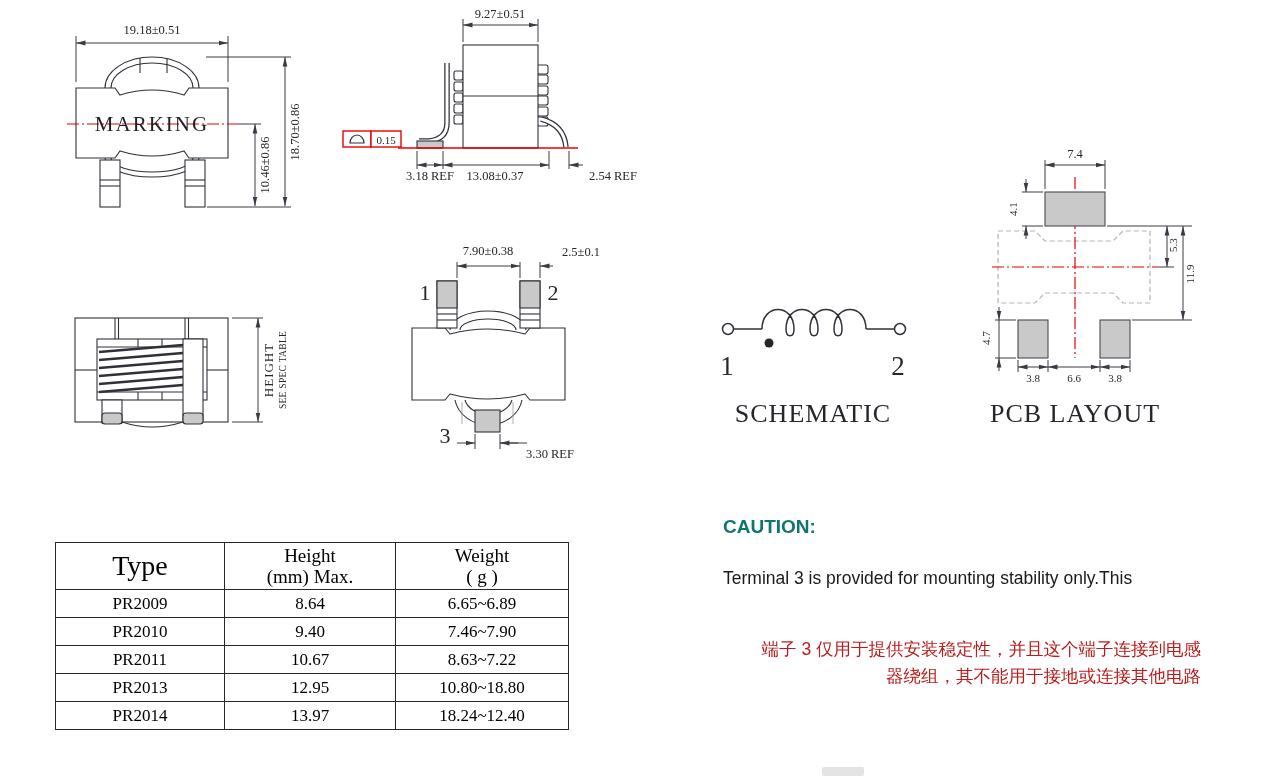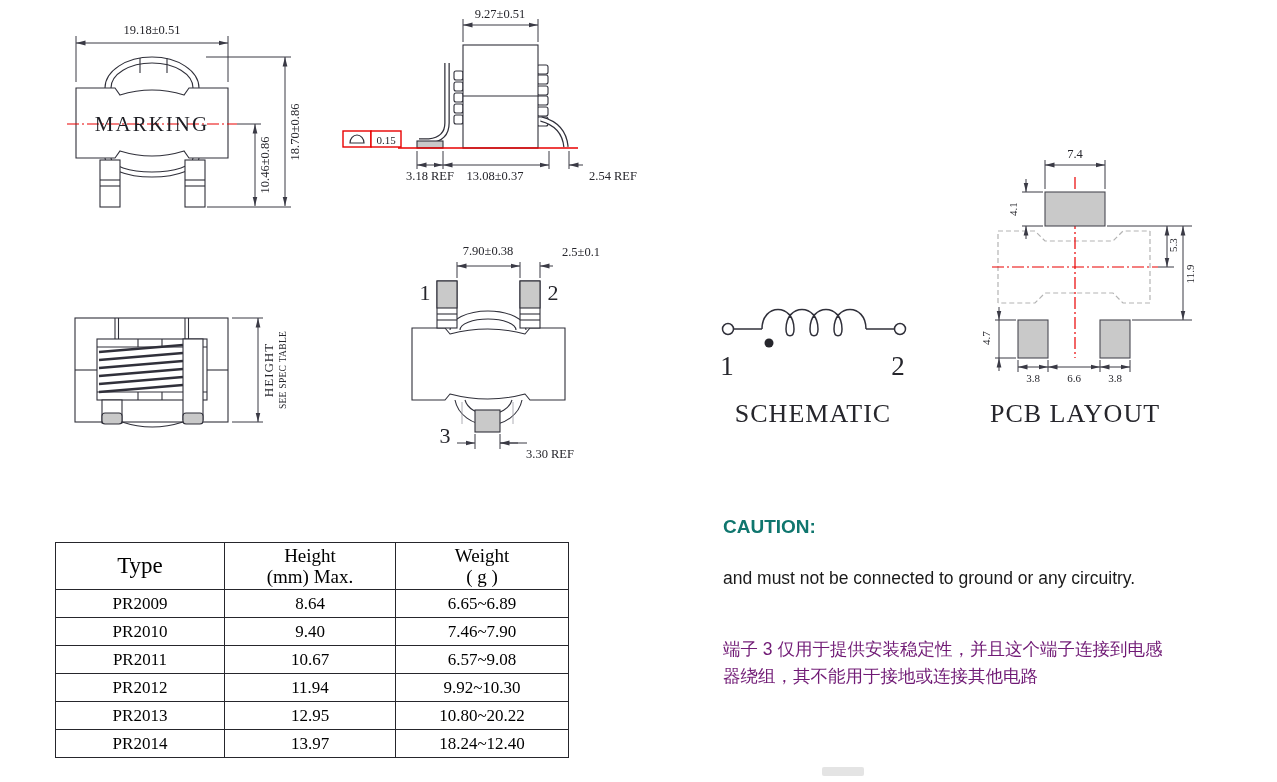--- a/index.html
+++ b/index.html
@@ -15,32 +15,32 @@
   .marking{font-size:21px;letter-spacing:2px;fill:#1e1e24;}
   .hgt1{font-size:13px;letter-spacing:1px;}
   .hgt2{font-size:9.5px;letter-spacing:.3px;}
 
   
   #spec-table{position:absolute;left:55px;top:542px;border-collapse:collapse;}
   #spec-table th,#spec-table td{border:1.6px solid #26262c;text-align:center;vertical-align:middle;padding:0;}
   #spec-table th{font-family:"Liberation Serif",serif;font-weight:normal;font-size:19px;height:46px;}
   #spec-table th .h1{display:block;line-height:22px;}
   #spec-table th .h2{display:block;line-height:20px;}
-  #spec-table th.type-h{font-size:23px;}
+  #spec-table th.type-h{font-size:28px;}
   #spec-table td{font-family:Liberation Serif, serif;font-size:17px;height:27px;}
   .col-type{width:168px;}.col-height{width:170px;}.col-weight{width:172px;}
 
   
   .caution-title{position:absolute;left:723px;top:516px;font-family:Liberation Sans, sans-serif;
                  font-weight:bold;font-size:19px;color:#0f766e;}
   .caution-en{position:absolute;left:723px;top:566px;width:478px;font-family:"Liberation Sans",sans-serif;
               font-size:17.5px;color:#1a1a1a;}
   .caution-en div{line-height:24px;}
   .caution-zh{position:absolute;left:723px;top:636px;width:478px;font-family:"Liberation Sans",sans-serif;
-              font-size:17.5px;color:#701a75;}
+              font-size:17.5px;color:#b91c1c;text-align:right;}
   .caution-zh div{line-height:27px;}
 
   .smudge{position:absolute;left:822px;top:767px;width:42px;height:9px;background:#c4c4c4;
           opacity:.45;border-radius:2px;}
 </style>
 </head>
 <body>
 
 <div id="page">
 
@@ -318,43 +318,38 @@
         <td>6.65~6.89</td>
       </tr>
       <tr>
         <td>PR2010</td>
         <td>9.40</td>
         <td>7.46~7.90</td>
       </tr>
       <tr>
         <td>PR2011</td>
         <td>10.67</td>
-        <td>6.57~9.08</td>
-      </tr>
-      <tr>
-        <td>PR2012</td>
-        <td>11.94</td>
-        <td>9.92~10.30</td>
+        <td>8.63~7.22</td>
       </tr>
       <tr>
         <td>PR2013</td>
         <td>12.95</td>
-        <td>10.80~20.22</td>
+        <td>10.80~18.80</td>
       </tr>
       <tr>
         <td>PR2014</td>
         <td>13.97</td>
         <td>18.24~12.40</td>
       </tr>
     </tbody>
   </table>
 
   <div class="caution-title">CAUTION:</div>
   <div class="caution-en">
-    <div>and must not be connected to ground or any circuitry.</div>
+    <div>Terminal 3 is provided for mounting stability only.This</div>
   </div>
   <div class="caution-zh">
     <div>端子 3 仅用于提供安装稳定性，并且这个端子连接到电感</div>
     <div>器绕组，其不能用于接地或连接其他电路</div>
   </div>
 
   <div class="smudge"></div>
 
 </div>
 

